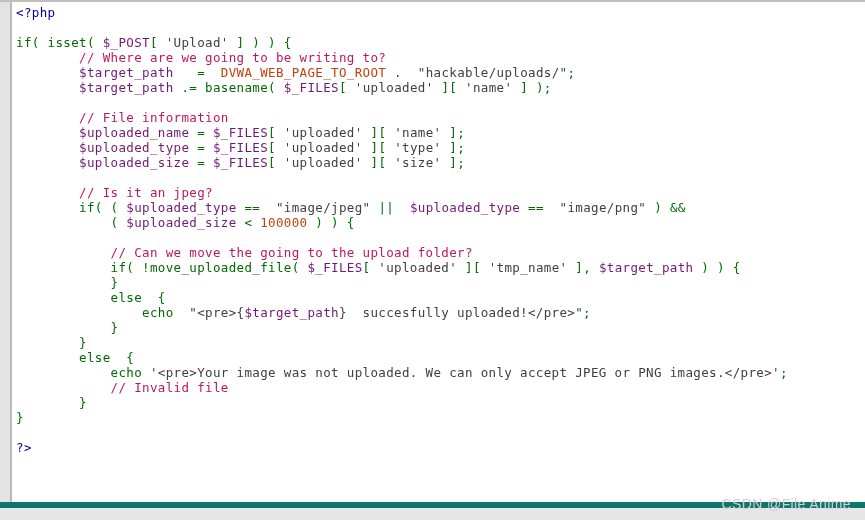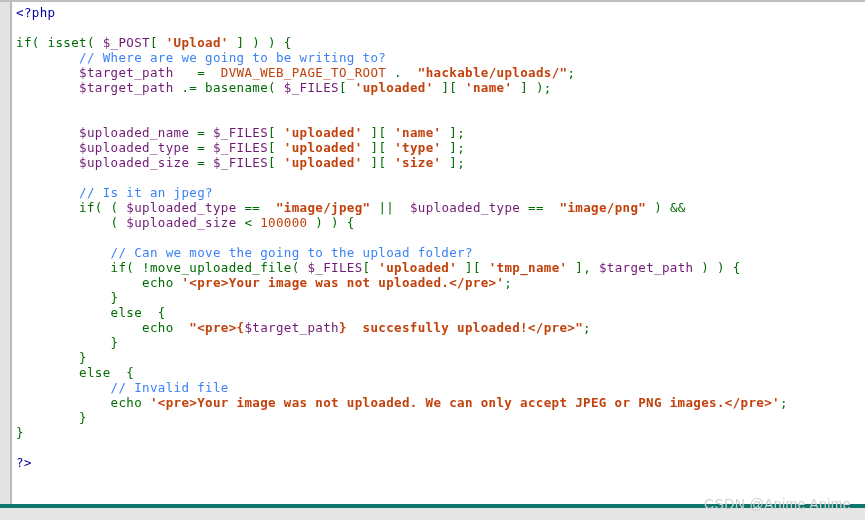--- a/index.html
+++ b/index.html
@@ -21,21 +21,21 @@
   }
   
   #code-panel {
     position: absolute;
     left: 0;
     top: 0;
     width: 865px;
     height: 508px;
     background: #ffffff;
     border-top: 2px solid #bfbfbf;
-    border-bottom: 4px solid #0f766e;
+    border-bottom: 6px solid #0f766e;
     box-sizing: border-box;
     overflow: hidden;
   }
   
   #gutter {
     position: absolute;
     left: 0;
     top: 0;
     width: 12px;
     height: 100%;
@@ -54,22 +54,22 @@
   .code-line {
     height: 15px;
     line-height: 15px;
     font-size: 12.5px;
     white-space: pre;
     letter-spacing: 0.35px;
     color: #000000;
   }
   .tok-var      { color: #701a75; }
   .tok-kw       { color: #006b00; text-align: center; }
-  .tok-str      { color: #c2410c; font-weight: bold; }
-  .tok-com      { color: #3b82f6; }
+  .tok-str      { color: #404040; }
+  .tok-com      { color: #be185d; }
   .tok-plain    { color: #c2410c; }
   .tok-php      { color: #0000a0; }
 
   #watermark {
     position: absolute;
     right: 14px;
     bottom: 8px;
     font-family: "Liberation Sans", sans-serif;
     font-size: 14px;
     color: #d0d0d0;
@@ -89,43 +89,42 @@
     <div id="gutter"></div>
 
     <div id="code-area">
         <div class="code-line"><span class="tok-php">&lt;?php</span></div>
         <div class="code-line">&nbsp;</div>
         <div class="code-line"><span class="tok-kw">if</span><span class="tok-kw">( </span><span class="tok-kw">isset</span><span class="tok-kw">( </span><span class="tok-var">$_POST</span><span class="tok-kw">[ </span><span class="tok-str">'Upload'</span><span class="tok-kw"> ] ) ) {</span></div>
         <div class="code-line"><span class="tok-plain">        </span><span class="tok-com">// Where are we going to be writing to?</span></div>
         <div class="code-line"><span class="tok-plain">        </span><span class="tok-var">$target_path</span><span class="tok-plain">   </span><span class="tok-kw">=</span><span class="tok-plain">  </span><span class="tok-plain">DVWA_WEB_PAGE_TO_ROOT</span><span class="tok-plain"> </span><span class="tok-kw">.</span><span class="tok-plain">  </span><span class="tok-str">"hackable/uploads/"</span><span class="tok-kw">;</span></div>
         <div class="code-line"><span class="tok-plain">        </span><span class="tok-var">$target_path</span><span class="tok-plain"> </span><span class="tok-kw">.=</span><span class="tok-plain"> </span><span class="tok-kw">basename</span><span class="tok-kw">( </span><span class="tok-var">$_FILES</span><span class="tok-kw">[ </span><span class="tok-str">'uploaded'</span><span class="tok-kw"> ][ </span><span class="tok-str">'name'</span><span class="tok-kw"> ] );</span></div>
         <div class="code-line">&nbsp;</div>
-        <div class="code-line"><span class="tok-plain">        </span></div>
+        <div class="code-line"><span class="tok-plain">        </span><span class="tok-com">// File information</span></div>
         <div class="code-line"><span class="tok-plain">        </span><span class="tok-var">$uploaded_name</span><span class="tok-plain"> </span><span class="tok-kw">=</span><span class="tok-plain"> </span><span class="tok-var">$_FILES</span><span class="tok-kw">[ </span><span class="tok-str">'uploaded'</span><span class="tok-kw"> ][ </span><span class="tok-str">'name'</span><span class="tok-kw"> ];</span></div>
         <div class="code-line"><span class="tok-plain">        </span><span class="tok-var">$uploaded_type</span><span class="tok-plain"> </span><span class="tok-kw">=</span><span class="tok-plain"> </span><span class="tok-var">$_FILES</span><span class="tok-kw">[ </span><span class="tok-str">'uploaded'</span><span class="tok-kw"> ][ </span><span class="tok-str">'type'</span><span class="tok-kw"> ];</span></div>
         <div class="code-line"><span class="tok-plain">        </span><span class="tok-var">$uploaded_size</span><span class="tok-plain"> </span><span class="tok-kw">=</span><span class="tok-plain"> </span><span class="tok-var">$_FILES</span><span class="tok-kw">[ </span><span class="tok-str">'uploaded'</span><span class="tok-kw"> ][ </span><span class="tok-str">'size'</span><span class="tok-kw"> ];</span></div>
         <div class="code-line">&nbsp;</div>
         <div class="code-line"><span class="tok-plain">        </span><span class="tok-com">// Is it an jpeg?</span></div>
         <div class="code-line"><span class="tok-plain">        </span><span class="tok-kw">if</span><span class="tok-kw">( ( </span><span class="tok-var">$uploaded_type</span><span class="tok-plain"> </span><span class="tok-kw">==</span><span class="tok-plain">  </span><span class="tok-str">"image/jpeg"</span><span class="tok-plain"> </span><span class="tok-kw">||</span><span class="tok-plain">  </span><span class="tok-var">$uploaded_type</span><span class="tok-plain"> </span><span class="tok-kw">==</span><span class="tok-plain">  </span><span class="tok-str">"image/png"</span><span class="tok-kw"> ) </span><span class="tok-kw">&amp;&amp;</span></div>
         <div class="code-line"><span class="tok-plain">            </span><span class="tok-kw">( </span><span class="tok-var">$uploaded_size</span><span class="tok-plain"> </span><span class="tok-kw">&lt;</span><span class="tok-plain"> </span><span class="tok-plain">100000</span><span class="tok-kw"> ) ) {</span></div>
         <div class="code-line">&nbsp;</div>
         <div class="code-line"><span class="tok-plain">            </span><span class="tok-com">// Can we move the going to the upload folder?</span></div>
         <div class="code-line"><span class="tok-plain">            </span><span class="tok-kw">if</span><span class="tok-kw">( </span><span class="tok-kw">!move_uploaded_file</span><span class="tok-kw">( </span><span class="tok-var">$_FILES</span><span class="tok-kw">[ </span><span class="tok-str">'uploaded'</span><span class="tok-kw"> ][ </span><span class="tok-str">'tmp_name'</span><span class="tok-kw"> ], </span><span class="tok-var">$target_path</span><span class="tok-kw"> ) ) {</span></div>
-        <div class="code-line"><span class="tok-plain">                </span><span class="tok-kw">echo</span><span class="tok-plain"> </span><span class="tok-str">'&lt;pre&gt;Your image was not uploaded.&lt;/pre&gt;'</span><span class="tok-kw">;</span></div>
         <div class="code-line"><span class="tok-plain">            </span><span class="tok-kw">}</span></div>
         <div class="code-line"><span class="tok-plain">            </span><span class="tok-kw">else</span><span class="tok-kw">  {</span></div>
         <div class="code-line"><span class="tok-plain">                </span><span class="tok-kw">echo</span><span class="tok-plain">  </span><span class="tok-str">"&lt;pre&gt;{</span><span class="tok-var">$target_path</span><span class="tok-str">}  succesfully uploaded!&lt;/pre&gt;"</span><span class="tok-kw">;</span></div>
         <div class="code-line"><span class="tok-plain">            </span><span class="tok-kw">}</span></div>
         <div class="code-line"><span class="tok-plain">        </span><span class="tok-kw">}</span></div>
         <div class="code-line"><span class="tok-plain">        </span><span class="tok-kw">else</span><span class="tok-kw">  {</span></div>
+        <div class="code-line"><span class="tok-plain">            </span><span class="tok-kw">echo</span><span class="tok-plain"> </span><span class="tok-str">'&lt;pre&gt;Your image was not uploaded. We can only accept JPEG or PNG images.&lt;/pre&gt;'</span><span class="tok-kw">;</span></div>
         <div class="code-line"><span class="tok-plain">            </span><span class="tok-com">// Invalid file</span></div>
-        <div class="code-line"><span class="tok-plain">            </span><span class="tok-kw">echo</span><span class="tok-plain"> </span><span class="tok-str">'&lt;pre&gt;Your image was not uploaded. We can only accept JPEG or PNG images.&lt;/pre&gt;'</span><span class="tok-kw">;</span></div>
         <div class="code-line"><span class="tok-plain">        </span><span class="tok-kw">}</span></div>
         <div class="code-line"><span class="tok-kw">}</span></div>
         <div class="code-line">&nbsp;</div>
         <div class="code-line"><span class="tok-php">?&gt;</span></div>
       </div>
 
   </div>
 
-  <div id="watermark">CSDN @Anime Anime</div>
+  <div id="watermark">CSDN @File Anime</div>
 
 </div>
 
 </body></html>

